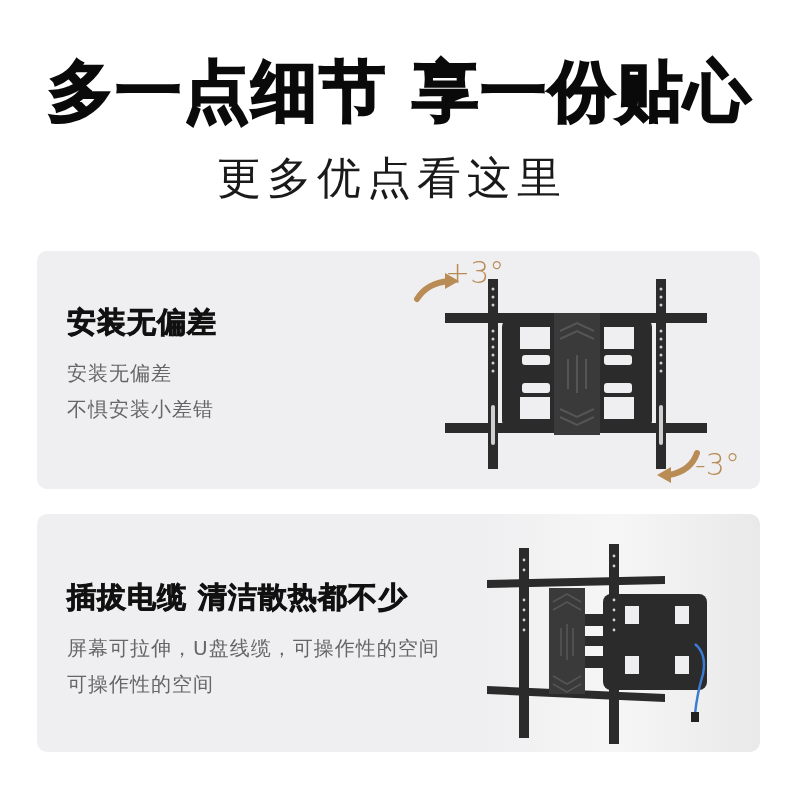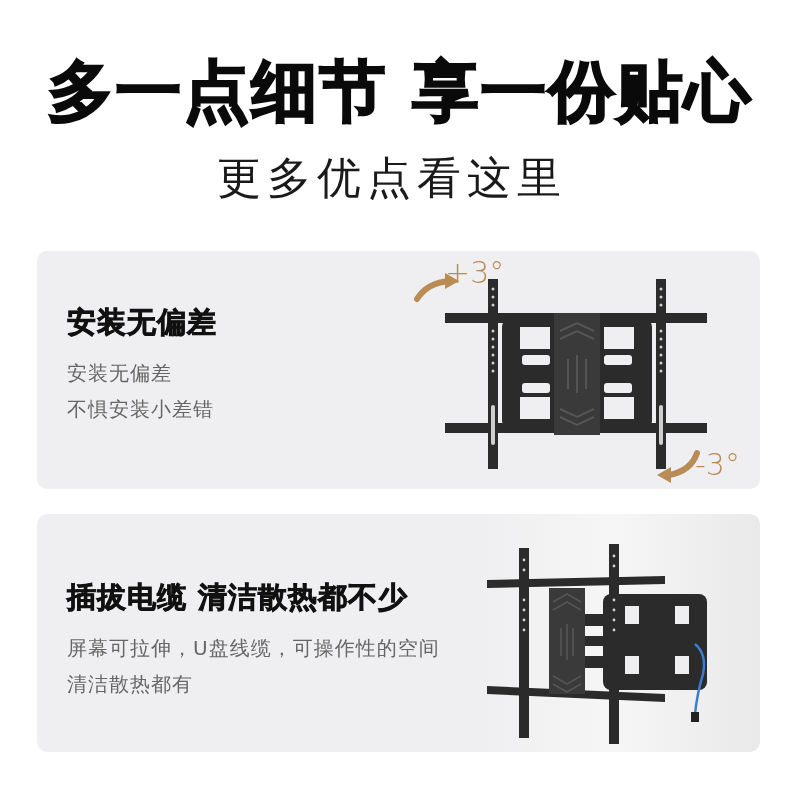--- a/index.html
+++ b/index.html
@@ -98,21 +98,21 @@
         <line x1="135" y1="80" x2="135" y2="118"></line>
         <line x1="144" y1="84" x2="144" y2="114"></line>
     </g>
   </svg>
 </div>
 
 <div class="card card2">
   <div class="card-title">插拔电缆 清洁散热都不少</div>
   <div class="card-desc">
     <div>屏幕可拉伸，U盘线缆，可操作性的空间</div>
-    <div>清洁散热都有</div>
+    <div>可操作性的空间</div>
   </div>
 
   <svg style="left:448px;top:30px" width="230" height="200" viewBox="0 0 230 200">
     <g fill="#2b2b2b">
       <polygon points="2,36 180,32 180,40 2,44"></polygon>
       <polygon points="2,142 180,150 180,158 2,150"></polygon>
       <rect x="34" y="4" width="10" height="190"></rect>
       <rect x="124" y="0" width="10" height="200"></rect>
       <rect x="64" y="44" width="36" height="106" fill="#3a3a3a"></rect>
       <rect x="100" y="70" width="90" height="12"></rect>

